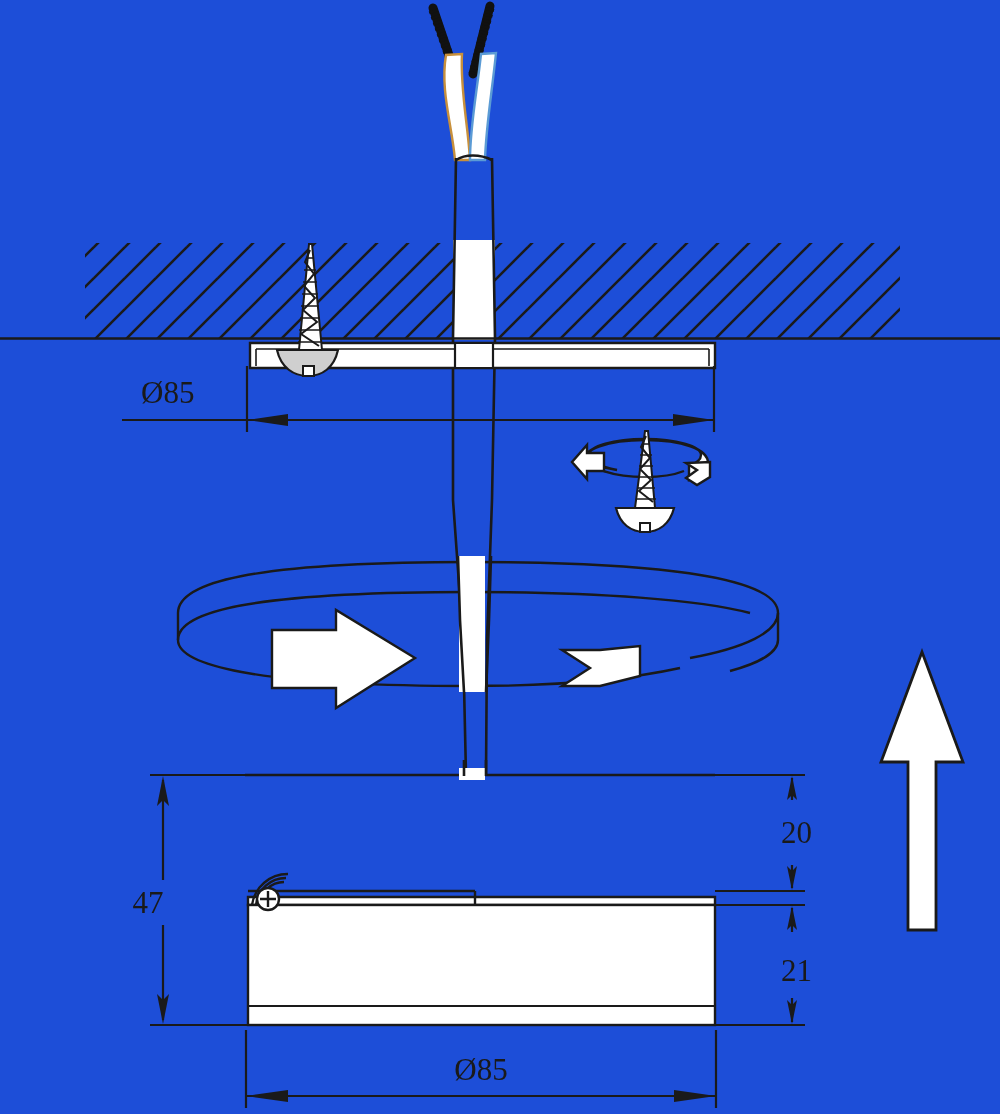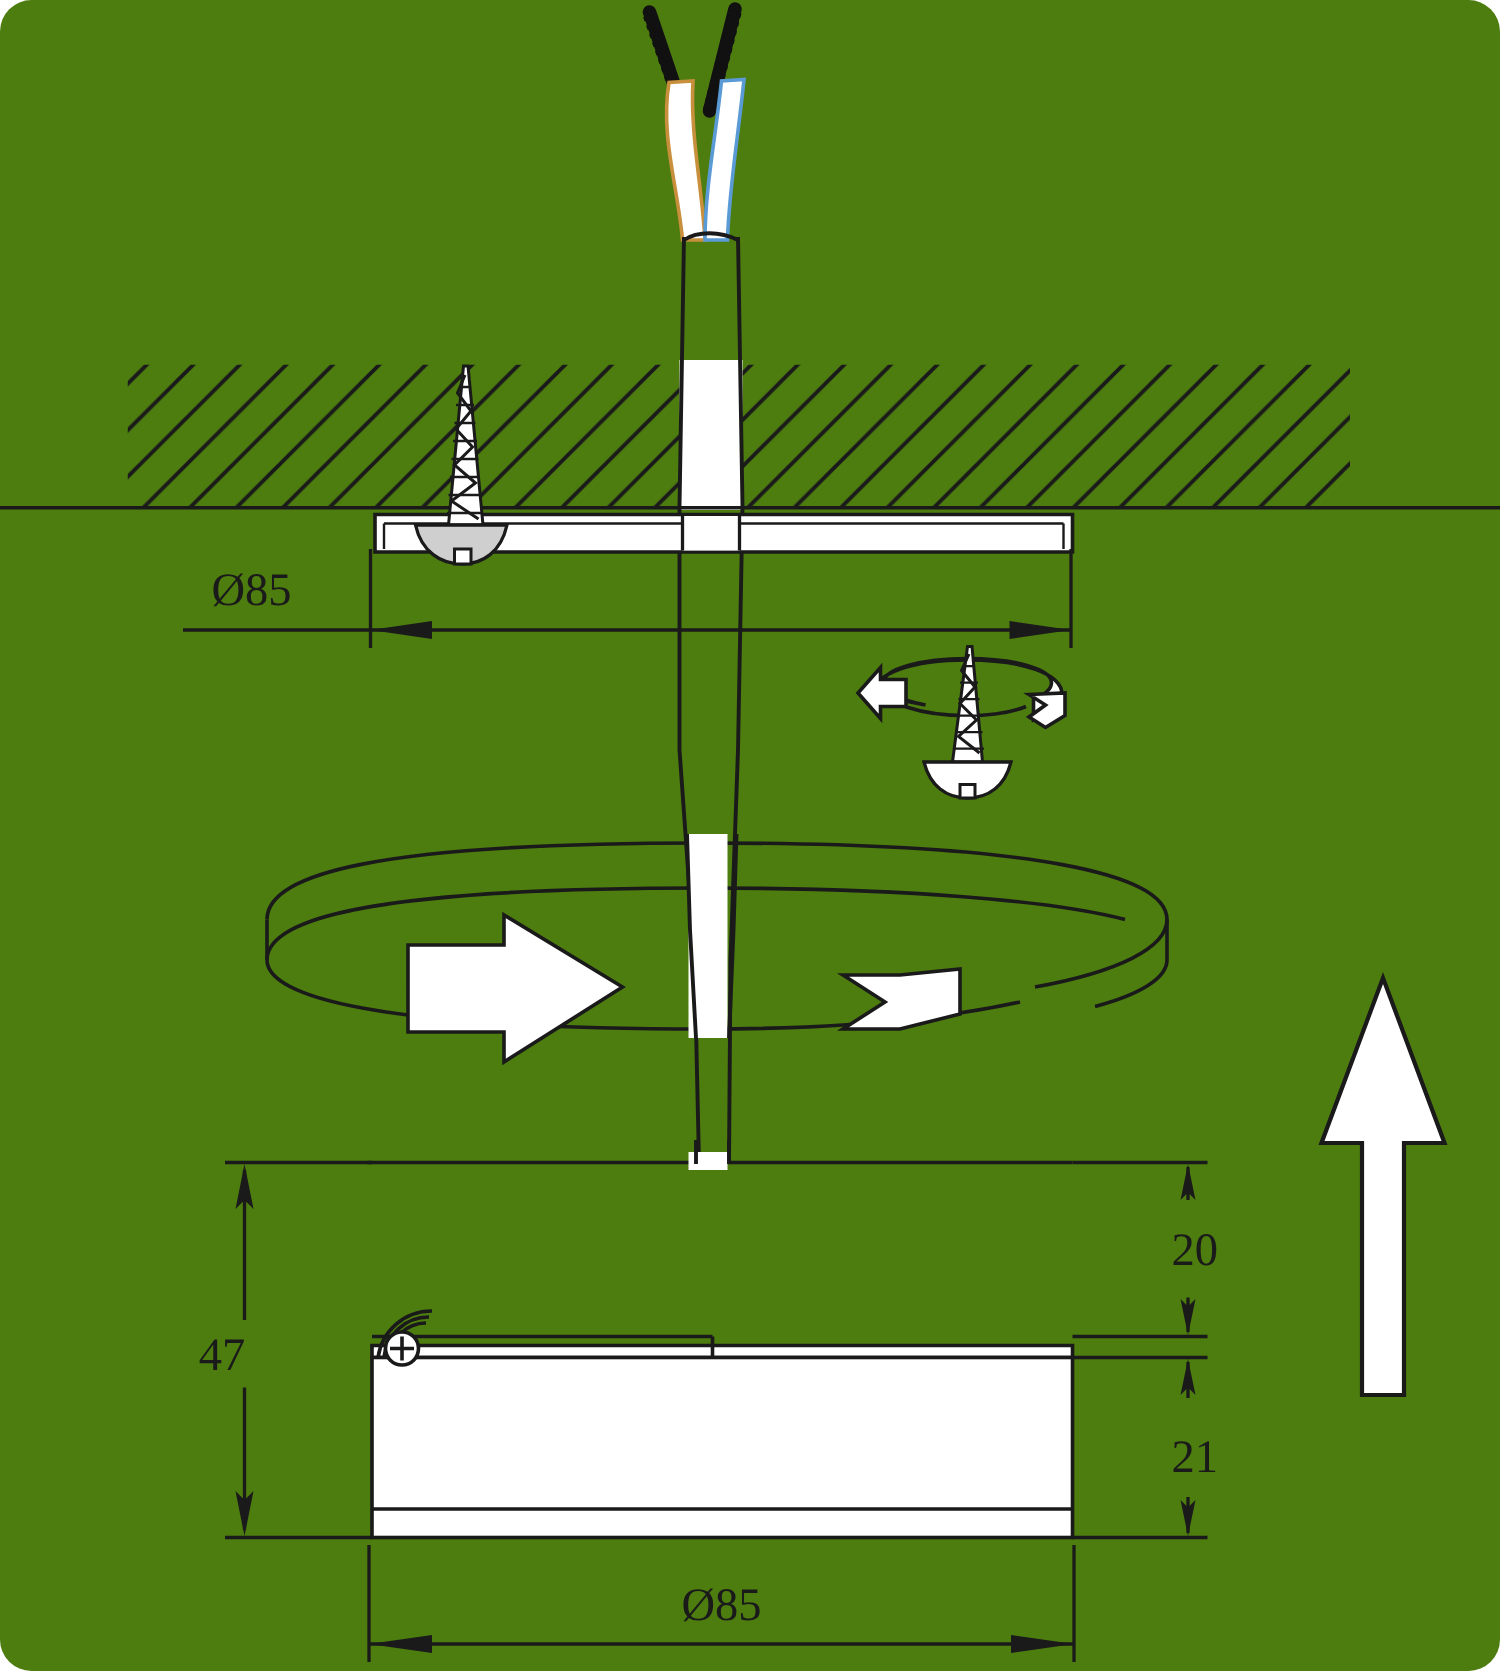--- a/index.html
+++ b/index.html
@@ -7,23 +7,22 @@
     padding: 0;
     background: #ffffff;
   }
   body {
     font-family: "Liberation Serif", serif;
   }
   #drawing-root {
     position: relative;
     width: 1000px;
     height: 1114px;
-    background: #4d7c0f;
+    background: #1d4ed8;
     overflow: hidden;
-    border-radius: 21px;
   }
   #drawing-svg {
     position: absolute;
     top: 0;
     left: 0;
     width: 1000px;
     height: 1114px;
     display: block;
   }
   .dim-text {

